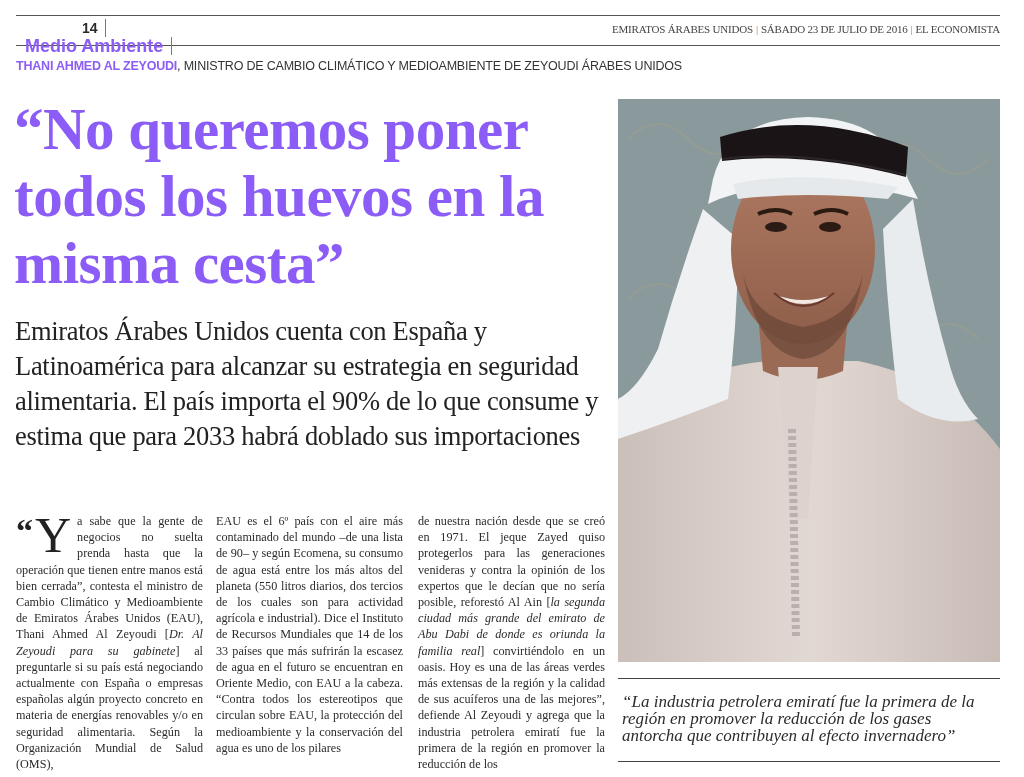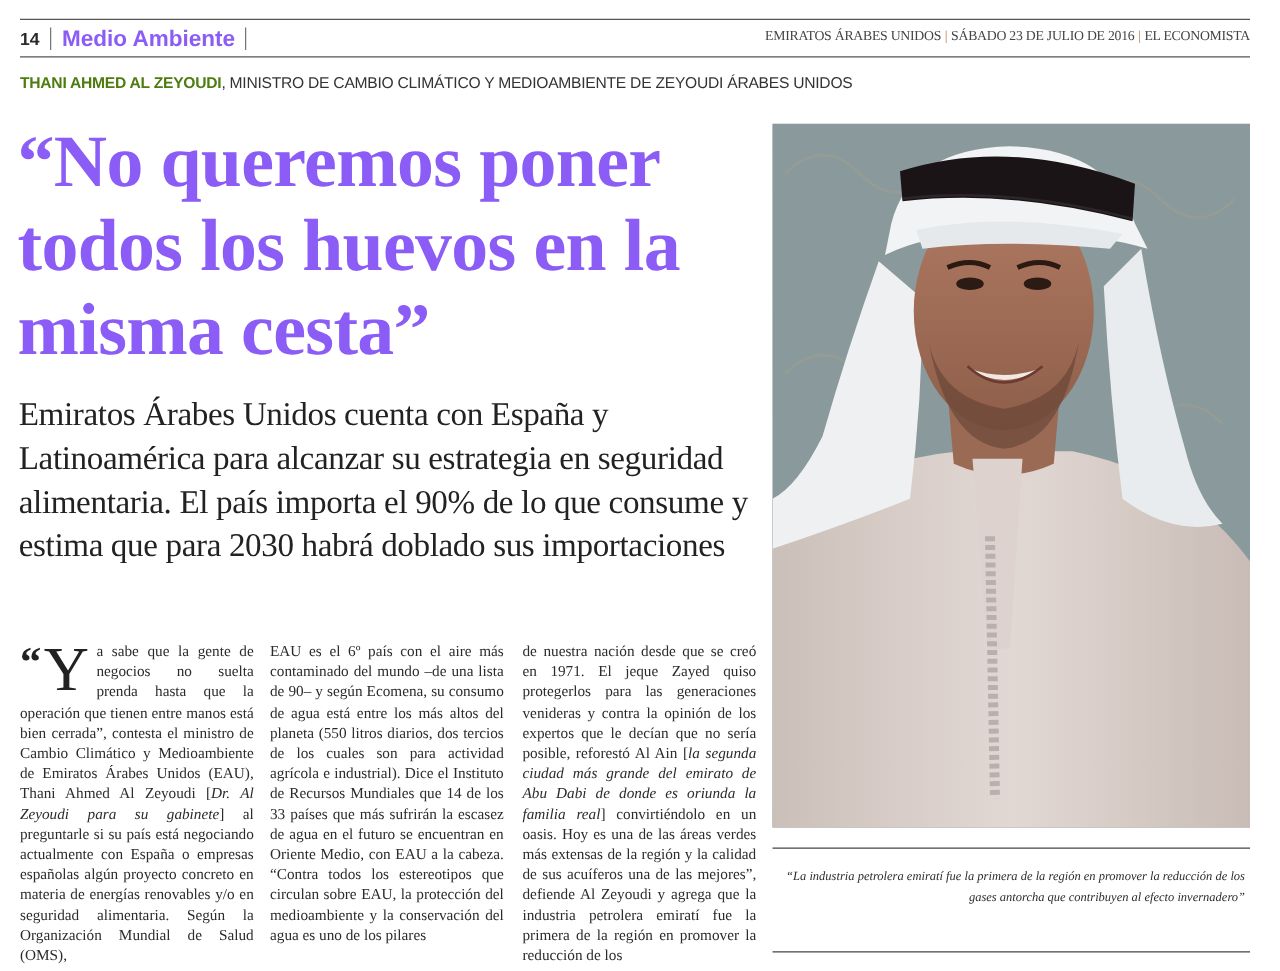--- a/index.html
+++ b/index.html
@@ -2,31 +2,31 @@
 <html><head>
 <meta charset="utf-8">
 <style>
   * { box-sizing: border-box; margin: 0; padding: 0; }
   html, body { width: 1024px; height: 777px; background: #ffffff; overflow: hidden; }
   body { position: relative; color: #1a1a1a; }
 
   .rule { position: absolute; height: 1px; background: #555; }
 
   .folio { position: absolute; left: 16px; top: 19px; height: 24px; display: flex; align-items: center;
-    font-family: "Liberation Sans", sans-serif; }
+    font-family: "Liberation Sans", sans-serif; flex-direction: column; }
   .folio .page-num { font-weight: bold; font-size: 14px; color: #2a2a2a; padding-right: 8px; border-right: 1px solid #777; line-height: 18px; }
   .folio .section { font-weight: bold; font-size: 18px; color: #8b5cf6; padding: 0 8px 0 9px; border-right: 1px solid #777; line-height: 18px; }
 
   .masthead { position: absolute; right: 24px; top: 23px; font-family: Liberation Serif, serif;
     font-size: 11px; color: #444; letter-spacing: -0.2px; white-space: nowrap; }
   .masthead .sep { color: #c07a3e; padding: 0 3px; }
 
   .byline { position: absolute; left: 16px; top: 59px; font-family: "Liberation Sans", sans-serif; font-size: 12.5px;
     color: #333; white-space: nowrap; letter-spacing: -0.2px; }
-  .byline b { color: #4d7c0f; }
+  .byline b { color: #8b5cf6; }
 
   .headline { position: absolute; left: 14px; top: 96px; width: 595px; font-family: "Liberation Serif", serif;
     font-weight: bold; font-size: 59px; line-height: 67px; color: #8b5cf6; letter-spacing: -0.5px; }
 
   .deck { position: absolute; left: 15px; top: 314px; width: 600px; font-family: "Liberation Serif", serif;
     font-size: 26.5px; line-height: 35px; color: #222; letter-spacing: -0.3px; }
 
   .col { position: absolute; top: 513px; width: 187px; font-family: "Liberation Serif", serif; font-size: 12.2px;
     line-height: 16.2px; color: #2b2b2b; text-align: justify; hyphens: manual; }
   .col1 { left: 16px; }
@@ -36,21 +36,21 @@
 
   .dropcap-wrap { float: left; display: flex; align-items: flex-start; margin-right: 6px; margin-top: -2px; height: 48px; }
   .dropcap-quote { font-family: "Liberation Serif", serif; font-weight: bold; font-size: 34px; line-height: 40px; color: #222; }
   .dropcap { font-family: "Liberation Serif", serif; font-size: 50px; line-height: 48px; color: #222; margin-left: 2px; }
 
   .photo { position: absolute; left: 618px; top: 99px; width: 382px; height: 563px; overflow: hidden;
     background: linear-gradient(180deg, #7d8f93 0%, #8c9c9c 40%, #9aa8a8 70%, #8fa0a4 100%); }
 
   .pullquote { position: absolute; left: 618px; top: 678px; width: 382px; border-top: 1.5px solid #444;
     border-bottom: 1.5px solid #444; padding: 14px 4px 16px 4px; height: 84px; }
-  .pullquote p { font-family: "Liberation Serif", serif; font-style: italic; font-size: 10px; line-height: 17px; color: #2b2b2b; text-align: right; }
+  .pullquote p { font-family: "Liberation Serif", serif; font-style: italic; font-size: 17px; line-height: 17px; color: #2b2b2b; }
 </style>
 </head>
 <body>
 
 <div class="rule" style="left:16px; top:15px; width:984px;"></div>
 <div class="rule" style="left:16px; top:45px; width:984px;"></div>
 
 <div class="folio">
   <span class="page-num">14</span>
   <span class="section">Medio Ambiente</span>
@@ -59,21 +59,21 @@
 <div class="masthead">
   <span>EMIRATOS ÁRABES UNIDOS</span><span class="sep">|</span><span>SÁBADO 23 DE JULIO DE 2016</span><span class="sep">|</span><span>EL ECONOMISTA</span>
 </div>
 
 <div class="byline">
   <b>THANI AHMED AL ZEYOUDI</b><span>, MINISTRO DE CAMBIO CLIMÁTICO Y MEDIOAMBIENTE DE ZEYOUDI ÁRABES UNIDOS</span>
 </div>
 
 <h1 class="headline">“No queremos poner todos los huevos en la misma cesta”</h1>
 
-<p class="deck">Emiratos Árabes Unidos cuenta con España y Latinoamérica para alcanzar su estrategia en seguridad alimentaria. El país importa el 90% de lo que consume y estima que para 2030 habrá doblado sus importaciones</p>
+<p class="deck">Emiratos Árabes Unidos cuenta con España y Latinoamérica para alcanzar su estrategia en seguridad alimentaria. El país importa el 90% de lo que consume y estima que para 2033 habrá doblado sus importaciones</p>
 
 <div class="col col1">
   <span class="dropcap-wrap">
     <span class="dropcap-quote">“</span>
     <span class="dropcap">Y</span>
   </span>
   <span>a sabe que la gente de negocios no suelta prenda hasta que la operación que tienen entre manos está bien cerrada”, contesta el ministro de Cambio Climático y Medioambiente de Emiratos Árabes Unidos (EAU), Thani Ahmed Al Zeyoudi [</span><i>Dr. Al Zeyoudi para su gabinete</i><span>] al preguntarle si su país está negociando actualmente con España o empresas españolas algún proyecto concreto en materia de energías renovables y/o en seguridad alimentaria. Según la Organización Mundial de Salud (OMS),</span>
 </div>
 
 <div class="col col2">

